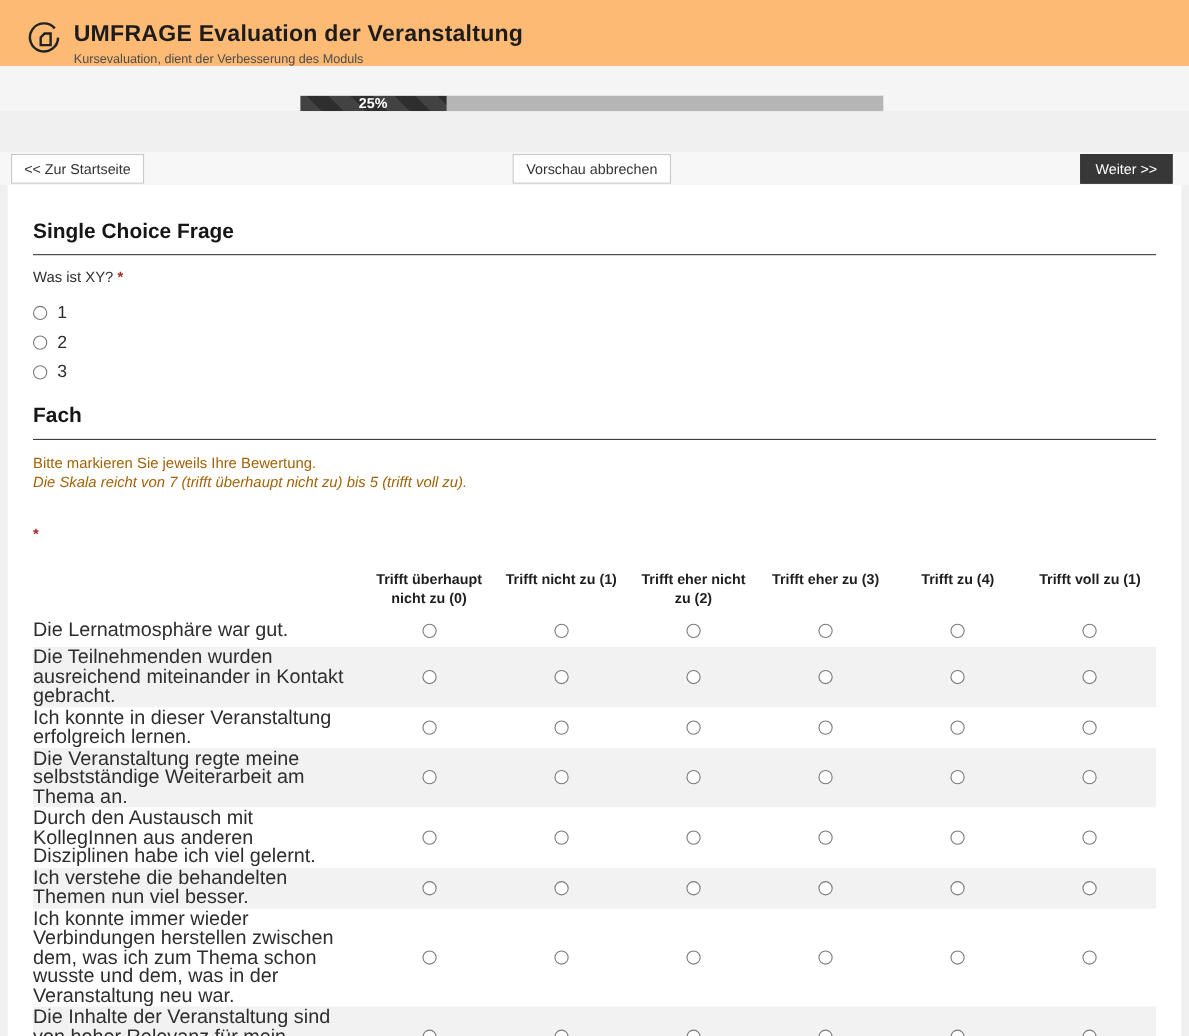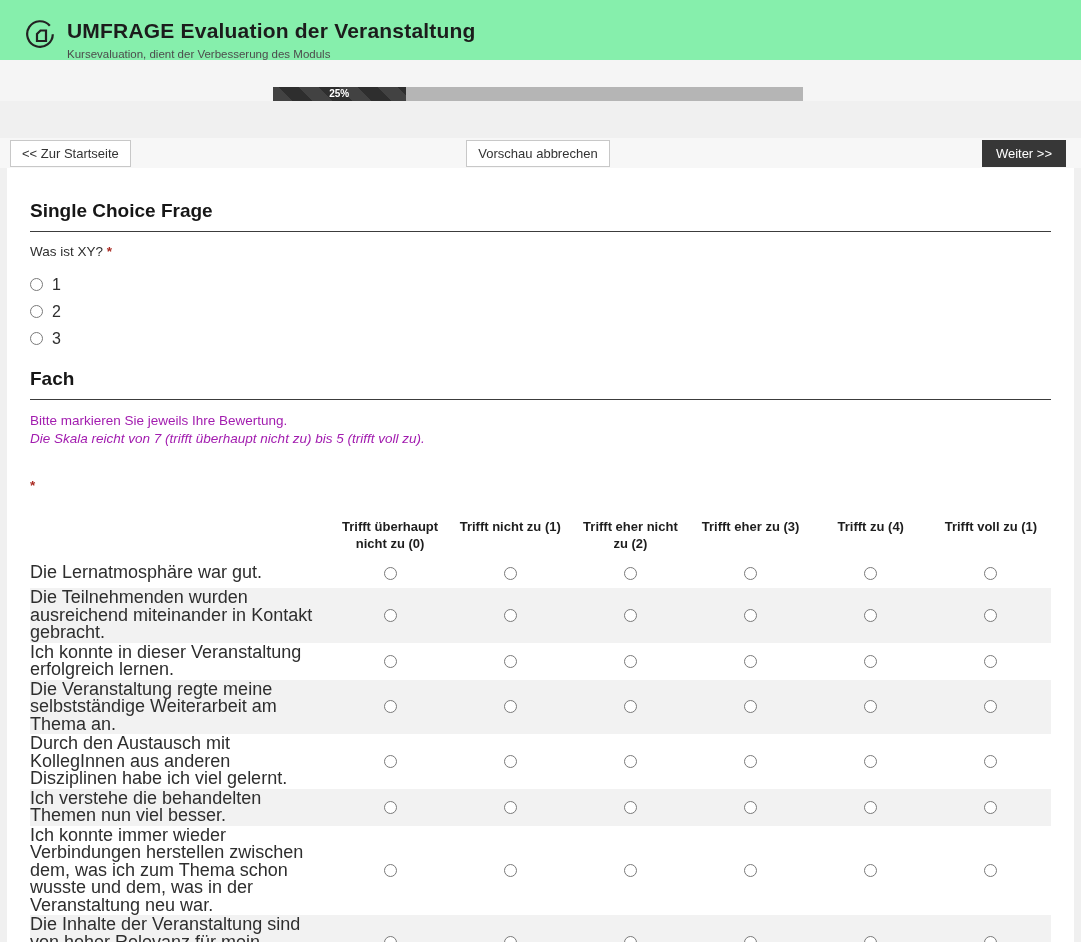--- a/index.html
+++ b/index.html
@@ -12,35 +12,35 @@
   }
   *{box-sizing:border-box;}
   html,body{margin:0;padding:0;}
   body{
     width:1081px;height:942px;overflow:hidden;
     background:#f0f0f0;
     font-family:"Liberation Sans","DejaVu Sans",sans-serif;
     color:#2e2e2e;
   }
   
-  .header-band{background:#86efac;padding:16px 24px 0;}
+  .header-band{background:#fdba74;padding:16px 24px 0;}
   .header-inner{display:flex;align-items:flex-start;gap:11px;}
   .logo{flex:0 0 auto;margin-top:1px;}
   .title{font-size:21px;font-weight:700;color:#1c1c1c;margin:3px 0 5px;letter-spacing:.2px;}
   .subtitle{font-size:11.5px;color:#4c4c4c;}
   
   .progress-wrap{background:#f5f5f5;padding-top:27px;}
   .progress{
     margin-left:273px;width:530px;height:14px;
     background:var(--progress-track);overflow:hidden;
   }
   .progress-fill{
     height:100%;
     background:repeating-linear-gradient(45deg,var(--progress-fill-light) 0 14px,var(--progress-fill) 14px 28px);
-    color:#fff;font-size:10px;font-weight:700;line-height:14px;text-align:center;
+    color:#fff;font-size:13px;font-weight:700;line-height:14px;text-align:center;
   }
   
   .nav-row{
     margin-top:37px;background:#f7f7f7;
     display:grid;grid-template-columns:1fr auto 1fr;align-items:center;
     padding:2px 15px 2px 10px;height:30px;
   }
   .nav-row.bottom{margin-top:0;height:30px;background:#f8f8f8;}
   .nav-left{justify-self:start;}
   .nav-center{justify-self:center;}
@@ -56,21 +56,21 @@
   }
   .section-title.second{margin-top:16px;}
   .question{margin-top:12px;font-size:13.5px;color:#2e2e2e;}
   .req{color:var(--required-red);font-weight:700;}
   .options{margin-top:12px;}
   .option{display:flex;align-items:center;gap:9px;height:27px;cursor:pointer;}
   .radio{
     width:13px;height:13px;border:1px solid #7a7a7a;border-radius:50%;
     background:#fff;display:inline-block;flex:0 0 auto;
   }
-  .instr{margin-top:12px;font-size:13.5px;line-height:18px;color:#a21caf;}
+  .instr{margin-top:12px;font-size:13.5px;line-height:18px;color:#a16207;}
   .instr .italic{font-style:italic;}
   .req-star{margin-top:30px;font-size:13.5px;height:16px;}
   
   .matrix{margin-top:24px;}
   .m-grid{display:grid;grid-template-columns:300px repeat(6,1fr);}
   .m-head .m-cell{
     font-size:13px;font-weight:700;line-height:17px;text-align:center;
     padding:0 6px 6px;color:#1e1e1e;align-self:start;
   }
   .m-head{padding-bottom:0;}

